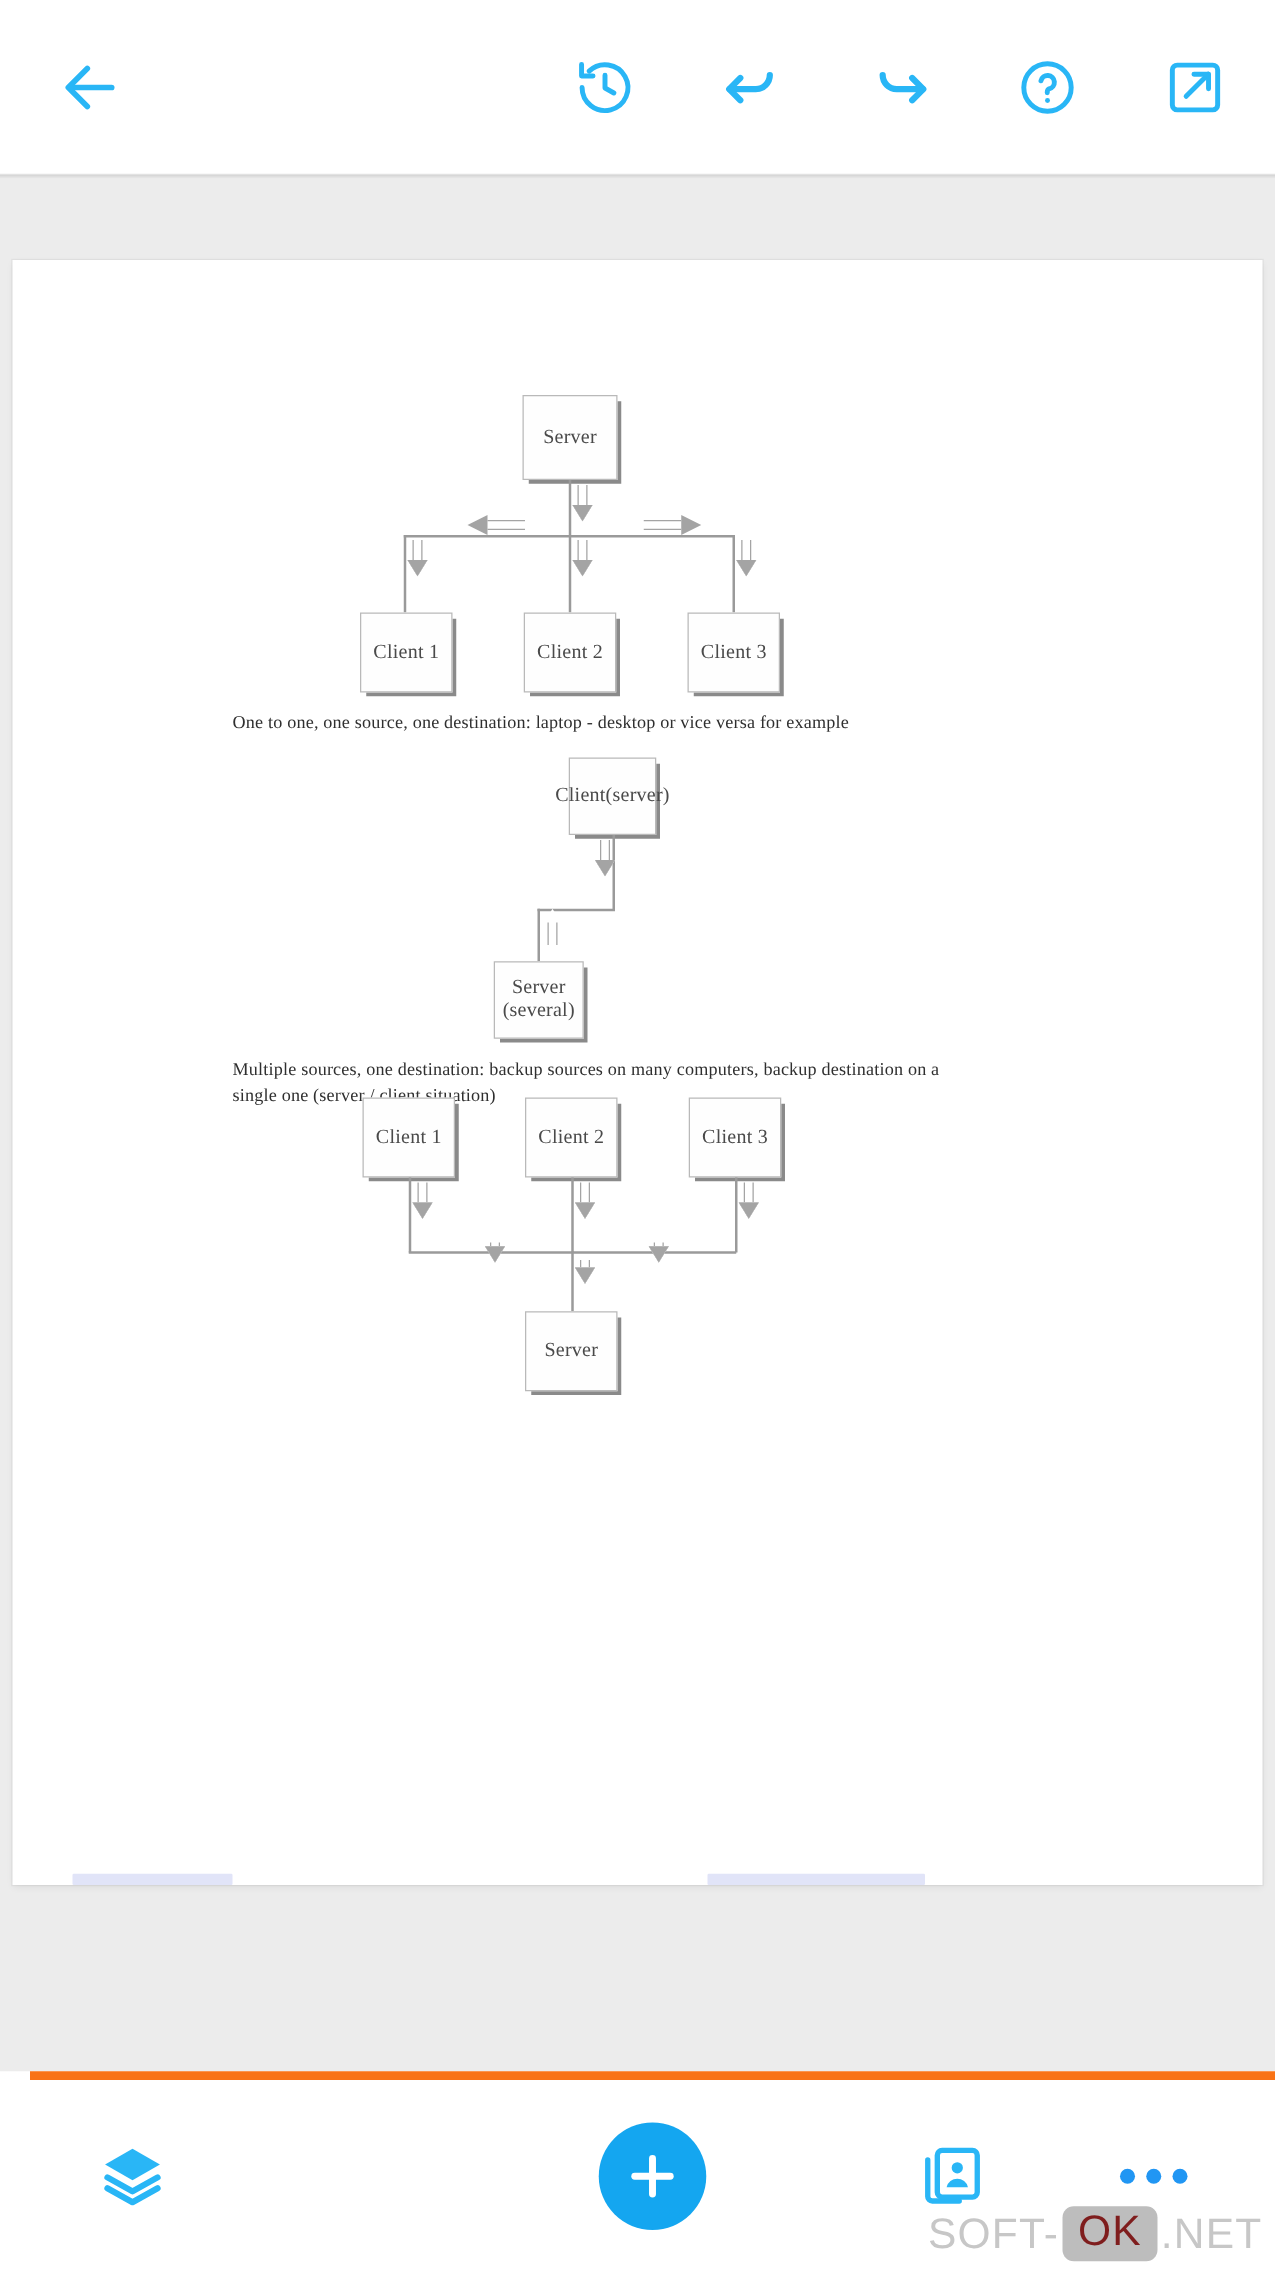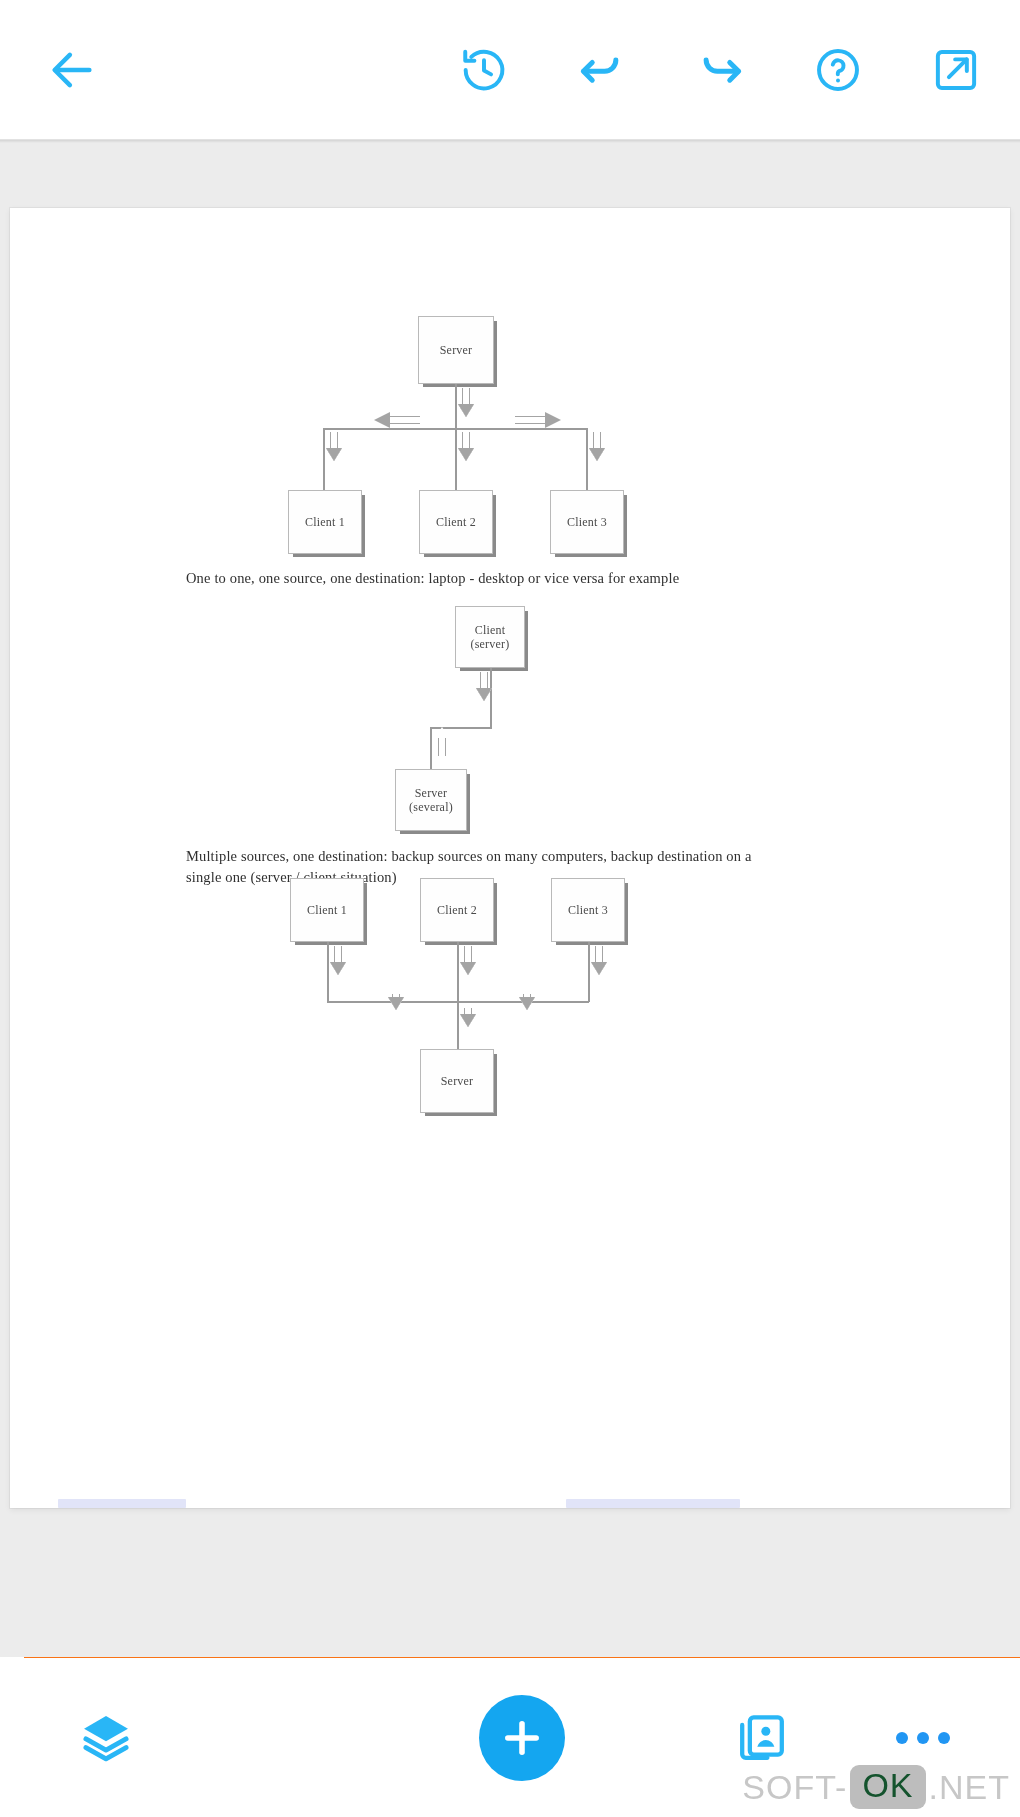--- a/index.html
+++ b/index.html
@@ -75,21 +75,21 @@
   .diagram { position: absolute; left: 0; right: 0; }
   .node {
     position: absolute;
     background: #fefefe;
     border: 1.5px solid #b9b9b9;
     box-shadow: 4px 4px 0 -1px #8a8a8a;
     display: flex; align-items: center; justify-content: center;
     text-align: center;
     color: #4a4a4a;
     font-family: "Liberation Serif", serif;
-    font-size: 12px;
+    font-size: 16px;
     line-height: 1.18;
     letter-spacing: .2px;
     padding: 2px;
   }
   .node .nl { display: block; }
   .conn { position: absolute; background: #9a9a9a; }
   .conn.h { height: 1.6px; }
   .conn.v { width: 1.6px; }
 
   
@@ -173,21 +173,21 @@
     color: #2f2f2f;
     letter-spacing: .15px;
   }
 
   
   #bottombar {
     position: relative;
     flex: 0 0 160px;
     height: 160px;
     background: #ffffff;
-    border-top: 1px solid #f97316;
+    border-top: 7px solid #f97316;
     display: flex; align-items: center; margin-left: 24px;
   }
   #bb-layers { position: absolute; left: 40px; top: 50%; transform: translateY(-50%); }
   #bb-fab {
     position: absolute; left: 50%; top: 50%;
     transform: translate(-50%, -50%);
     width: 86px; height: 86px; border-radius: 50%;
     background: #14a6f0;
     display: flex; align-items: center; justify-content: center;
     cursor: pointer; border: 0;
@@ -202,21 +202,21 @@
     position: absolute;
     right: 10px; bottom: 8px;
     display: flex; align-items: center;
     font-family: "Liberation Sans", sans-serif;
     font-size: 34px;
     color: #c7c7c7;
     letter-spacing: 1px;
     user-select: none;
   }
   #wm-ok {
-    background: #bdbdbd; color: #14532d;
+    background: #bdbdbd; color: #7f1d1d;
     border-radius: 9px;
     padding: 1px 12px 4px 12px;
     margin: 0 3px;
   }
 </style>
 </head>
 <body>
 
 <div id="app">
 
@@ -324,21 +324,21 @@
         </div>
         <div class="node" style="left:540px; top:282px; width:74px; height:64px;">
           <span class="nl">Client 3</span>
         </div>
       </div>
 
       <div class="caption" style="left:176px; top:360px; width:600px;">One to one, one source, one destination: laptop - desktop or vice versa for example</div>
 
       <div class="diagram" style="top:0;height:420px;">
 
-        <div class="node" style="left:445px; top:398px; width:70px; height:62px; flex-direction:column;text-align:right;">
+        <div class="node" style="left:445px; top:398px; width:70px; height:62px; flex-direction:row;text-align:right;">
           <span class="nl">Client</span>
           <span class="nl">(server)</span>
         </div>
 
         <div class="conn v" style="left:480px; top:460px; height:60px;"></div>
         <div class="conn h" style="left:420px; top:519px; width:62px;"></div>
         <div class="conn v" style="left:420px; top:519px; height:42px;"></div>
 
         <div class="arrow-d" style="left:466px; top:464px;">
             <span class="shaft"></span>

